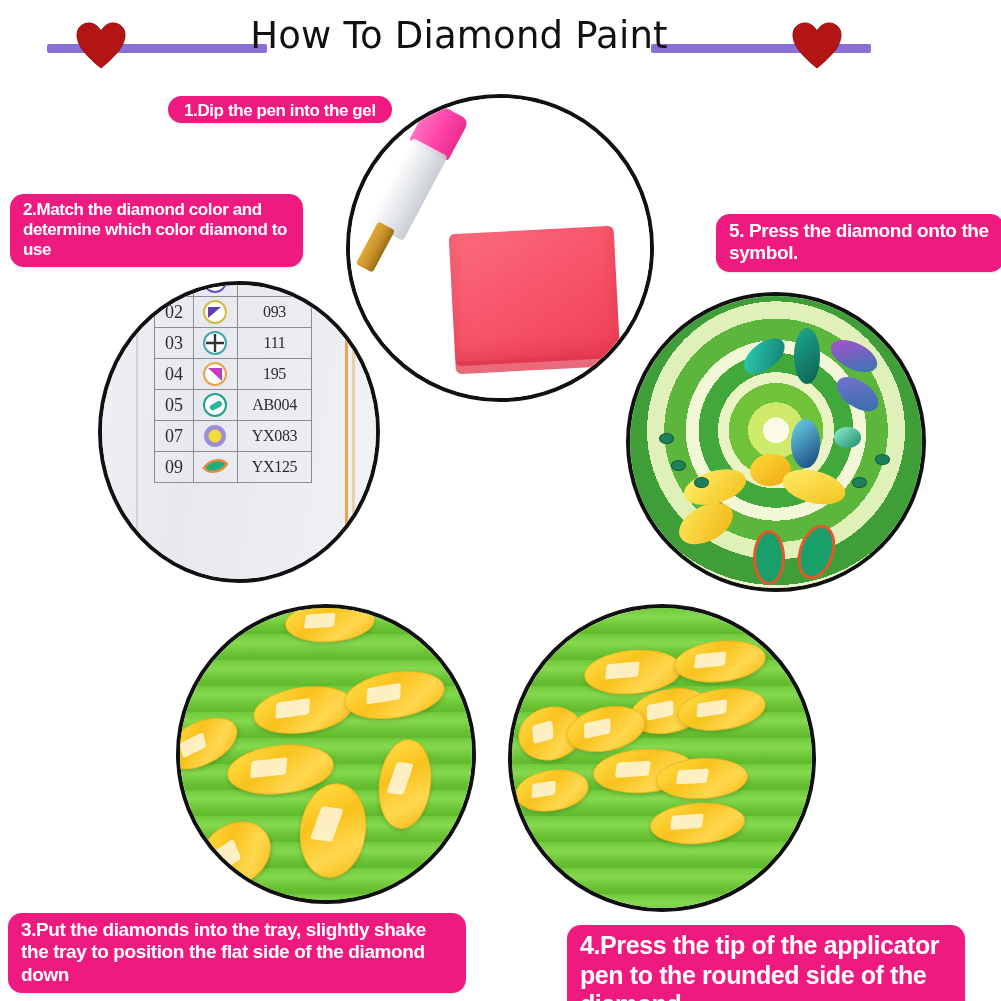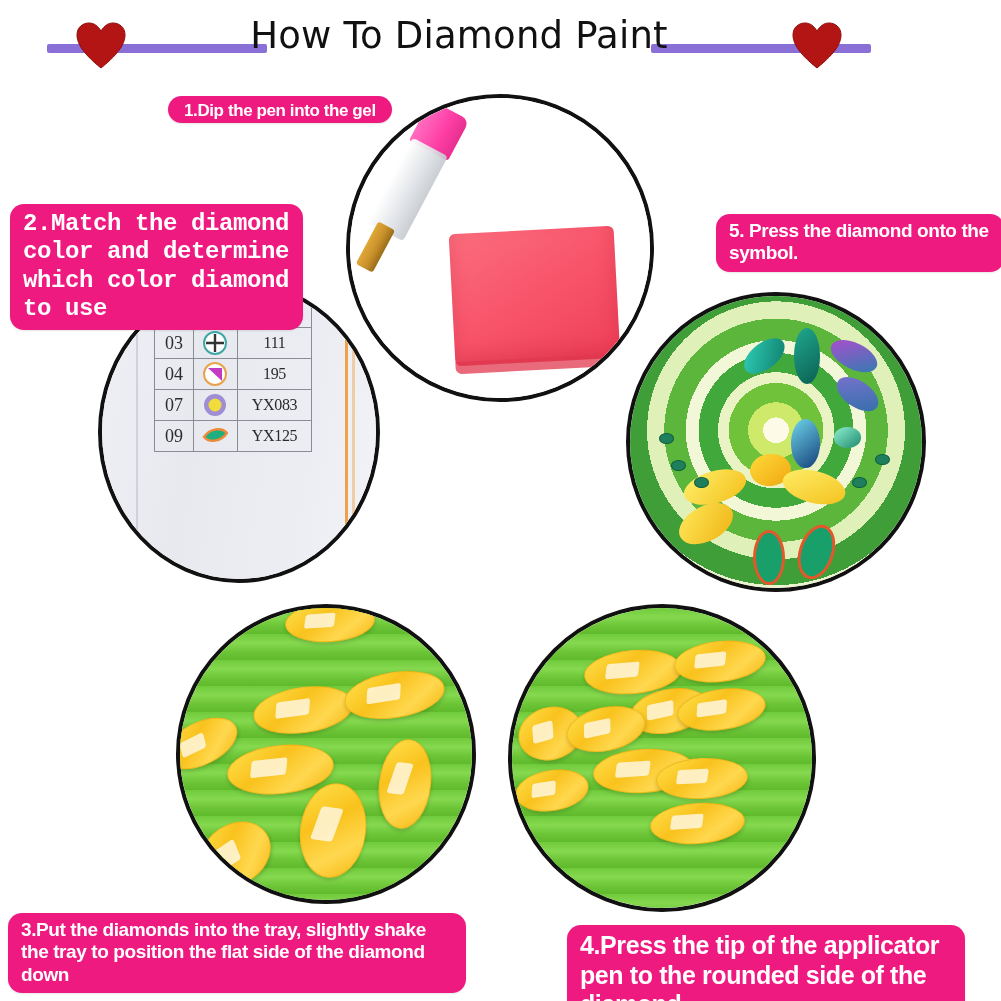--- a/index.html
+++ b/index.html
@@ -17,21 +17,21 @@
   .page-title{position:absolute;left:0;right:0;top:14px;text-align:center;
      font-family:"DejaVu Sans",sans-serif;font-size:37px;color:#111;letter-spacing:.2px;
      font-weight:400;}
 
   
   .label{position:absolute;background:#ef1a80;color:#fff;border-radius:14px;
      padding:6px 13px 7px;font-weight:bold;line-height:1.18;
      font-family:"Liberation Sans",sans-serif;letter-spacing:-0.4px;
      box-shadow:0 1px 2px rgba(0,0,0,.10);}
   #label1{left:168px;top:96px;font-size:17px;border-radius:16px;padding:5px 16px 2px;}
-  #label2{left:10px;top:204px;width:267px;font-size:24px;font-family:Liberation Mono, monospace;}
+  #label2{left:10px;top:194px;width:267px;font-size:17px;}
   #label5{left:716px;top:214px;width:262px;font-size:19px;}
   #label3{left:8px;top:913px;width:432px;font-size:19px;}
   #label4{left:567px;top:925px;width:372px;font-size:25px;}
 
   
   .circle{position:absolute;border-radius:50%;border:4px solid #111;
      overflow:hidden;background:#fff;}
   #circle1{left:346px;top:94px;width:300px;height:300px;}
   #circle2{left:98px;top:281px;width:274px;height:294px;border-radius:50%;}
   #circle5{left:626px;top:292px;width:292px;height:292px;}
@@ -153,20 +153,28 @@
                 </svg></span></td>
             <td class="c-code">111</td>
           </tr>
           <tr>
             <td class="c-no">04</td>
             <td class="c-sym"><span class="glyph" style="border:none;"><svg viewBox="0 0 26 26">
                   <circle cx="13" cy="13" r="11" fill="#fff" stroke="#e8a24a" stroke-width="2"></circle>
                   <path d="M6 7 L20 7 L20 20 Z" fill="#c23bc2"></path>
                 </svg></span></td>
             <td class="c-code">195</td>
+          </tr>
+          <tr>
+            <td class="c-no">05</td>
+            <td class="c-sym"><span class="glyph" style="border:none;"><svg viewBox="0 0 26 26">
+                  <circle cx="13" cy="13" r="11" fill="#fff" stroke="#20a08c" stroke-width="2"></circle>
+                  <rect x="7" y="11" width="13" height="6" rx="3" fill="#28b79c" transform="rotate(-28 13 13)"></rect>
+                </svg></span></td>
+            <td class="c-code">AB004</td>
           </tr>
           <tr>
             <td class="c-no">07</td>
             <td class="c-sym"><span class="glyph" style="border:none;"><svg viewBox="0 0 26 26">
                   <circle cx="13" cy="13" r="11" fill="#a08ed4"></circle>
                   <circle cx="13" cy="13" r="6.5" fill="#f2dc3c"></circle>
                 </svg></span></td>
             <td class="c-code">YX083</td>
           </tr>
           <tr>

